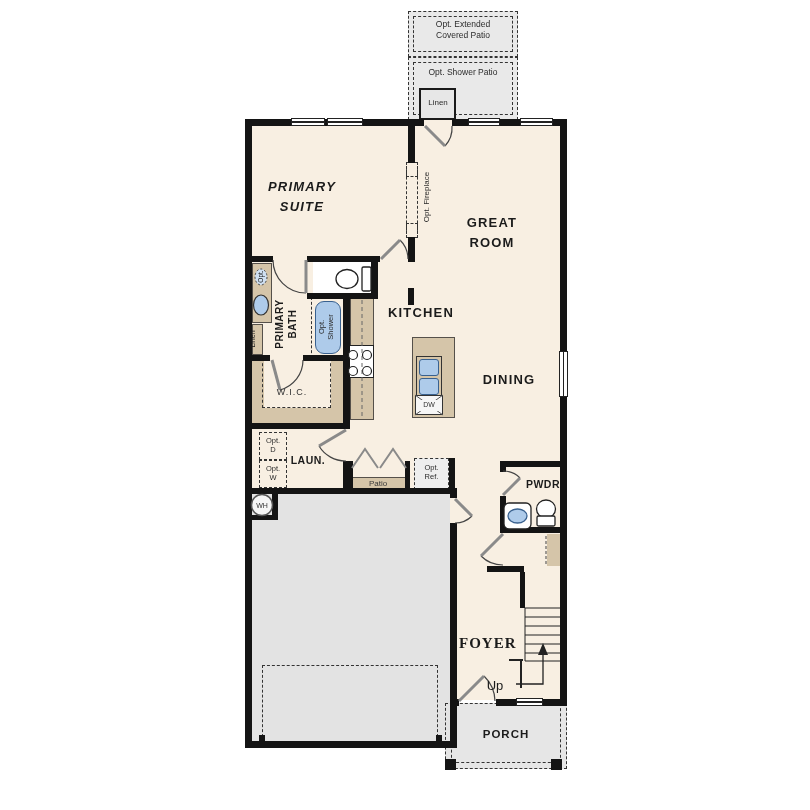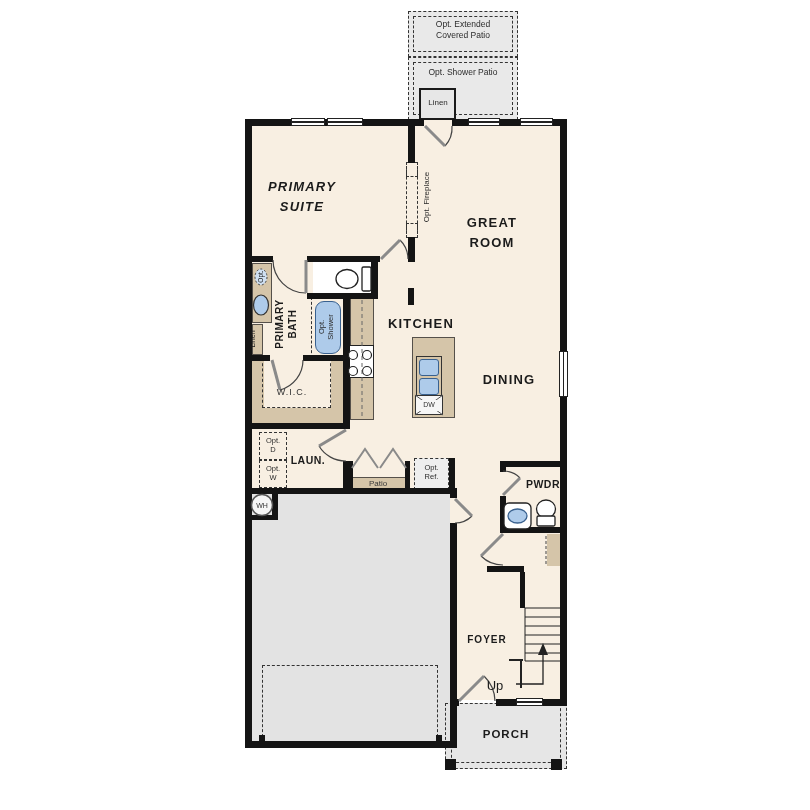--- a/index.html
+++ b/index.html
@@ -231,34 +231,34 @@
 ROOM</div>
   <div class="lbl sm rot z8" style="left:388px;top:191px;width:80px;height:12px;">Opt. Fireplace</div>
 
   <div class="lbl rot z8" style="left:255px;top:310px;width:64px;height:28px;font-weight:bold;font-size:10px;letter-spacing:0.5px;line-height:1.3;">PRIMARY
 BATH</div>
   <div class="lbl rot z8" style="left:250px;top:272px;width:20px;height:9px;font-size:6.5px;">Opt.</div>
   <div class="lbl rot z8" style="left:238px;top:334px;width:30px;height:10px;font-size:7px;">Linen</div>
   <div class="lbl rot xs z8" style="left:305px;top:317px;width:44px;height:20px;">Opt.
 Shower</div>
 
-  <div class="lbl room z8" style="left:381px;top:314px;width:80px;">KITCHEN</div>
+  <div class="lbl room z8" style="left:381px;top:303px;width:80px;">KITCHEN</div>
   <div class="lbl room z8" style="left:479px;top:370px;width:60px;">DINING</div>
   <div class="lbl z8" style="left:419px;top:400px;width:20px;font-size:7px;color:#333;background:#f6f6f6;">DW</div>
 
   <div class="lbl z8" style="left:262px;top:386px;width:60px;font-size:9px;letter-spacing:1px;color:#333;">W.I.C.</div>
   <div class="lbl xs z8" style="left:259px;top:436px;width:28px;">Opt.
 D</div>
   <div class="lbl xs z8" style="left:259px;top:464px;width:28px;">Opt.
 W</div>
   <div class="lbl z8" style="left:286px;top:453px;width:44px;font-weight:bold;font-size:10.5px;letter-spacing:0.5px;">LAUN.</div>
   <div class="lbl z8" style="left:350px;top:478px;width:56px;font-size:8px;color:#3a3a3a;">Patio</div>
   <div class="lbl xs z8" style="left:414px;top:463px;width:35px;">Opt.
 Ref.</div>
 
   <div class="lbl z8" style="left:517px;top:477px;width:52px;font-weight:bold;font-size:10.5px;letter-spacing:0.5px;">PWDR</div>
   <div class="lbl z8" style="left:252px;top:501px;width:20px;font-size:7px;color:#333;">WH</div>
 
-  <div class="lbl z8" style="left:459px;top:632px;width:56px;font-weight:bold;font-size:10px;letter-spacing:1px;">FOYER</div>
+  <div class="lbl z8" style="left:459px;top:632px;width:56px;font-weight:bold;font-size:15px;letter-spacing:1px;font-family:Liberation Serif, serif;">FOYER</div>
   <div class="lbl z8" style="left:486px;top:676px;width:18px;font-size:13px;">Up</div>
   <div class="lbl z8" style="left:474px;top:726px;width:64px;font-weight:bold;font-size:11.5px;letter-spacing:1px;">PORCH</div>
 
 </div>
 
 </body></html>

